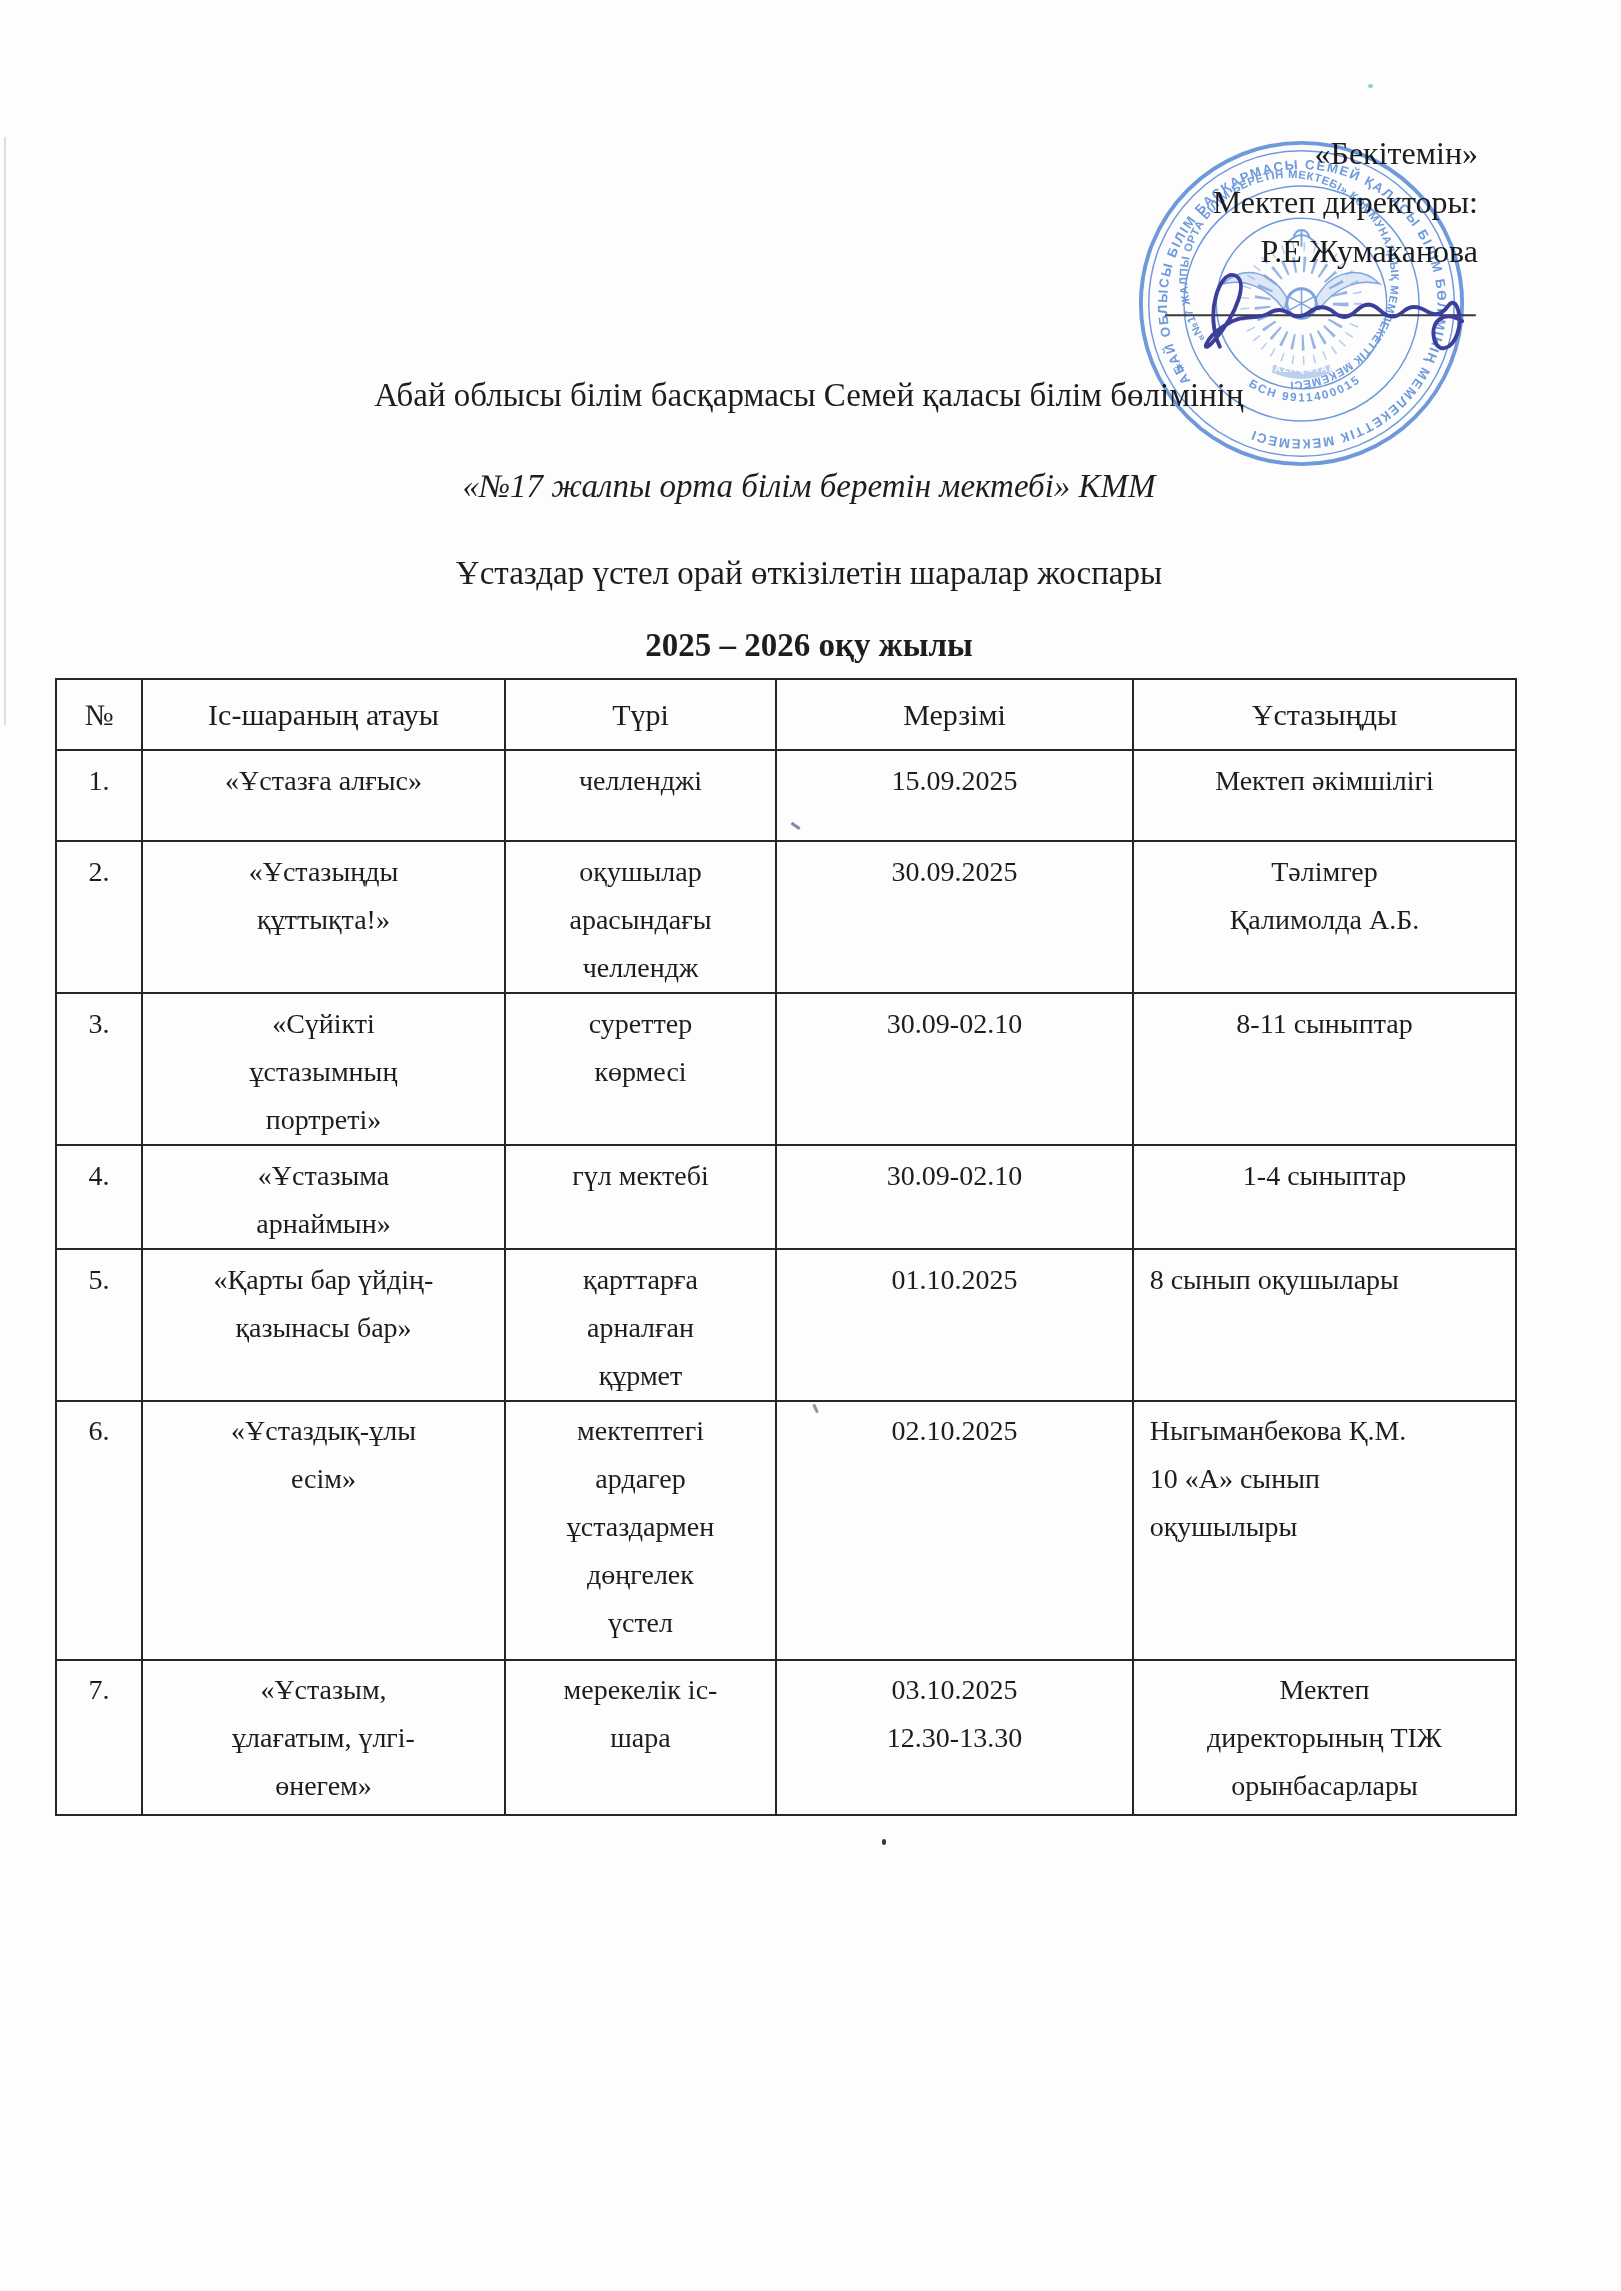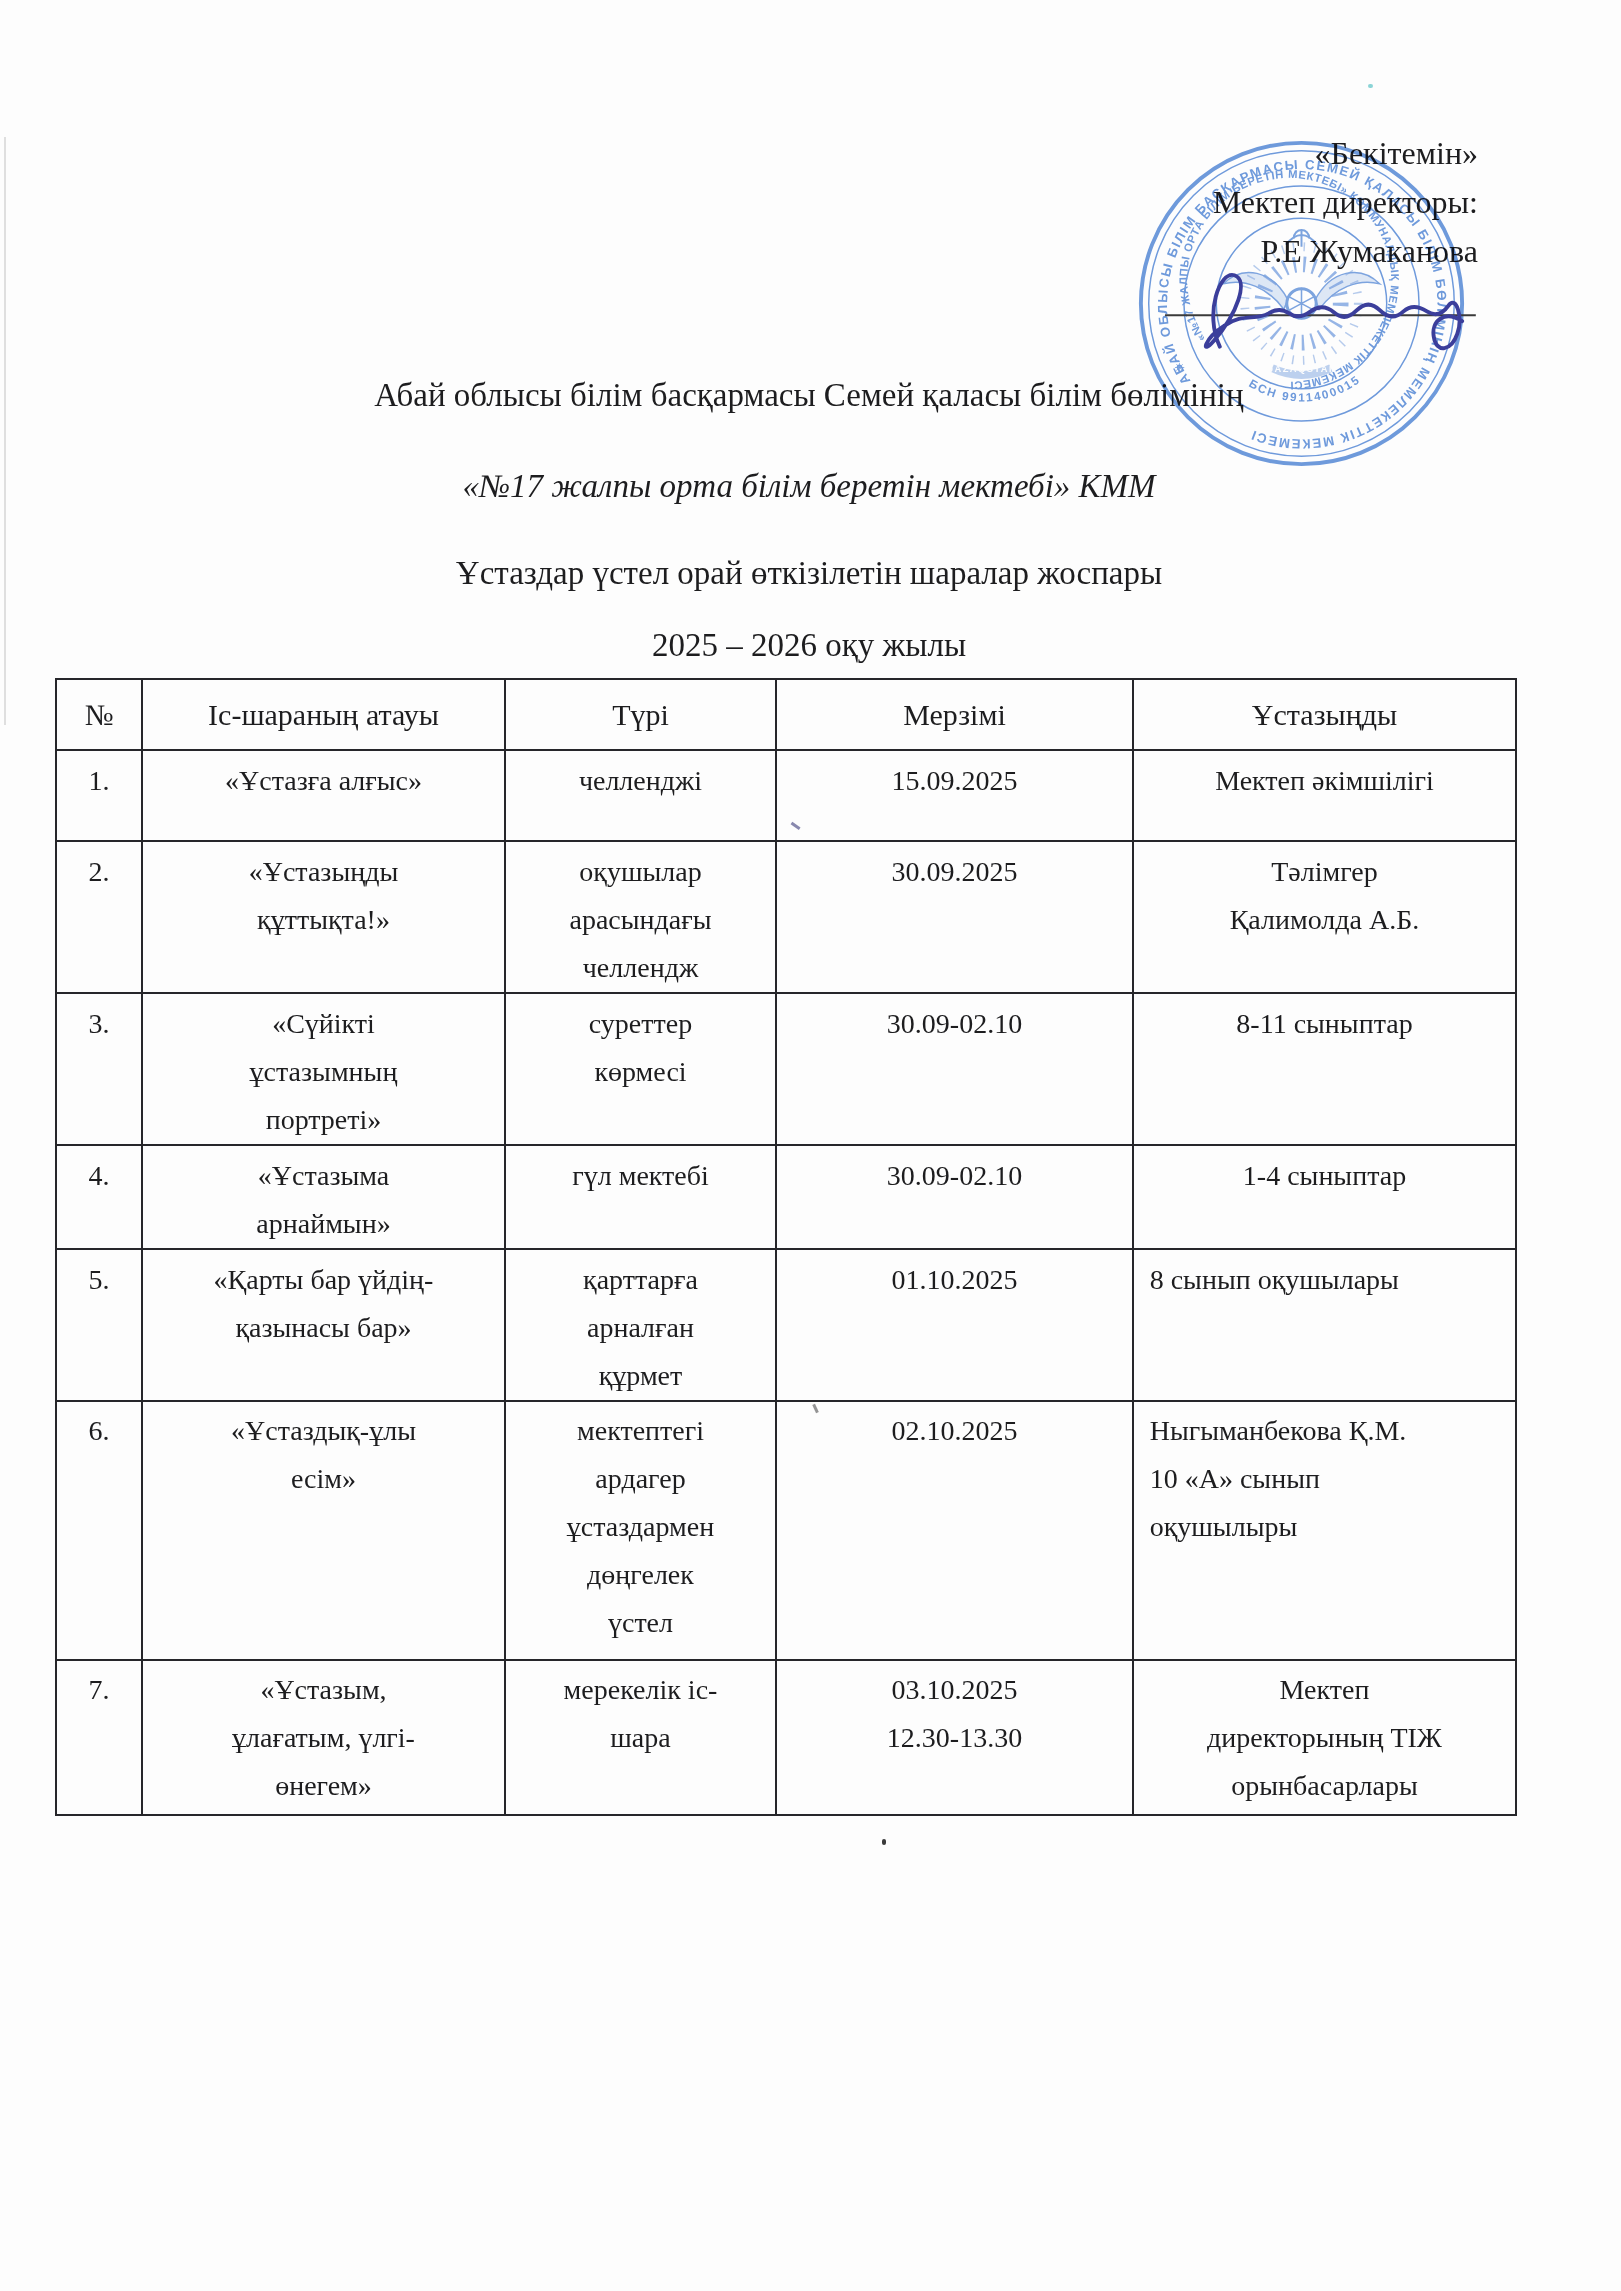--- a/index.html
+++ b/index.html
@@ -28,21 +28,21 @@
   .sign{
     position:absolute;left:1145px;top:243px;width:345px;height:129px;
     z-index:4;
   }
   
   .titles{position:absolute;left:69px;width:1480px;text-align:center;z-index:1;}
   .title-line{position:absolute;left:0;width:100%;font-size:33px;white-space:nowrap;}
   .tl1{top:377px;font-family:Liberation Serif, serif;}
   .tl2{top:468px;font-style:italic;}
   .tl3{top:555px;}
-  .tl4{top:627px;}
+  .tl4{top:627px;font-weight:bold;}
   
   .doc-table{
     position:absolute;left:55px;top:678px;width:1459px;
     border-collapse:collapse;table-layout:fixed;
     border:2.9px solid #26262a;
     font-size:28px;
     z-index:1;
   }
   .doc-table col.c0{width:86px;}
   .doc-table col.c1{width:363px;}

